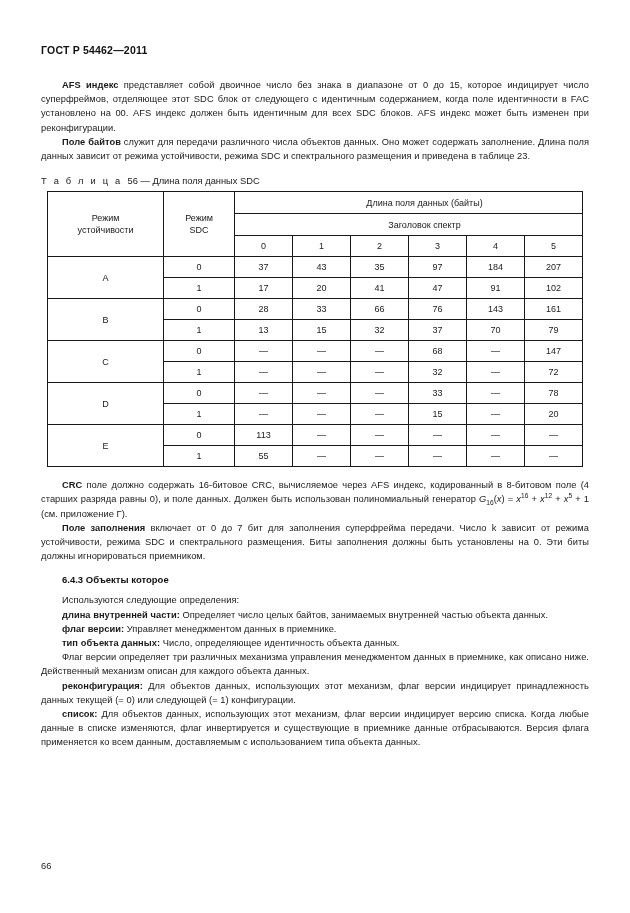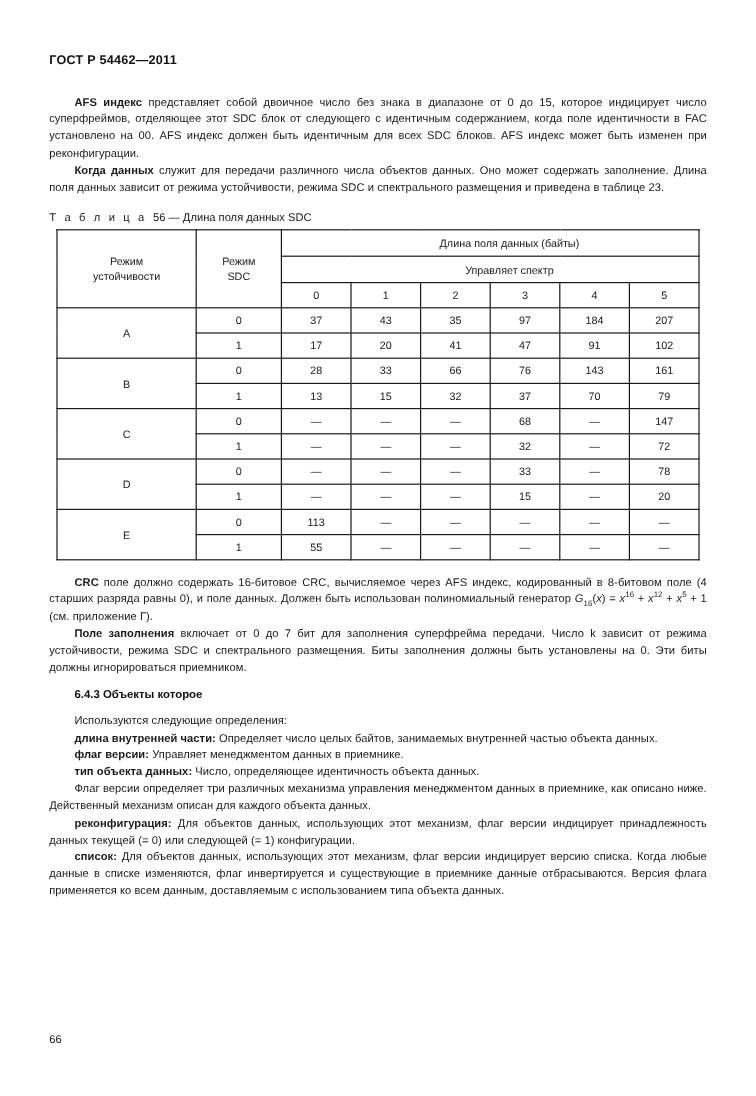--- a/index.html
+++ b/index.html
@@ -126,39 +126,39 @@
 <body>
 
 <div class="page">
 
   <div class="content">
 
     <div class="doc-header">ГОСТ Р 54462—2011</div>
 
     <p class="para"><b>AFS индекс</b><span> представляет собой двоичное число без знака в диапазоне от 0 до 15, которое индицирует число суперфреймов, отделяющее этот SDC блок от следующего с идентичным содержанием, когда поле идентичности в FAC установлено на 00. AFS индекс должен быть идентичным для всех SDC блоков. AFS индекс может быть изменен при реконфигурации.</span></p>
 
-    <p class="para"><b>Когда данных</b><span> служит для передачи различного числа объектов данных. Оно может содержать заполнение. Длина поля данных зависит от режима устойчивости, режима SDC и спектрального размещения и приведена в таблице 23.</span></p>
+    <p class="para"><b>Поле байтов</b><span> служит для передачи различного числа объектов данных. Оно может содержать заполнение. Длина поля данных зависит от режима устойчивости, режима SDC и спектрального размещения и приведена в таблице 23.</span></p>
 
     <div class="table-caption"><span class="sp-letters">Т а б л и ц а</span>&nbsp; <span>56</span> <span>— Длина поля данных SDC</span></div>
 
     <table class="sdc">
       <thead>
         <tr>
           <th class="hmode" rowspan="3">
             <div>Режим</div>
             <div>устойчивости</div>
           </th>
           <th class="hsdc" rowspan="3">
             <div>Режим</div>
             <div>SDC</div>
           </th>
           <th class="hspan" colspan="6">Длина поля данных (байты)</th>
         </tr>
         <tr>
-          <th class="hspan" colspan="6">Управляет спектр</th>
+          <th class="hspan" colspan="6">Заголовок спектр</th>
         </tr>
         <tr>
           <th class="hnum">0</th>
           <th class="hnum">1</th>
           <th class="hnum">2</th>
           <th class="hnum">3</th>
           <th class="hnum">4</th>
           <th class="hnum">5</th>
         </tr>
       </thead>

